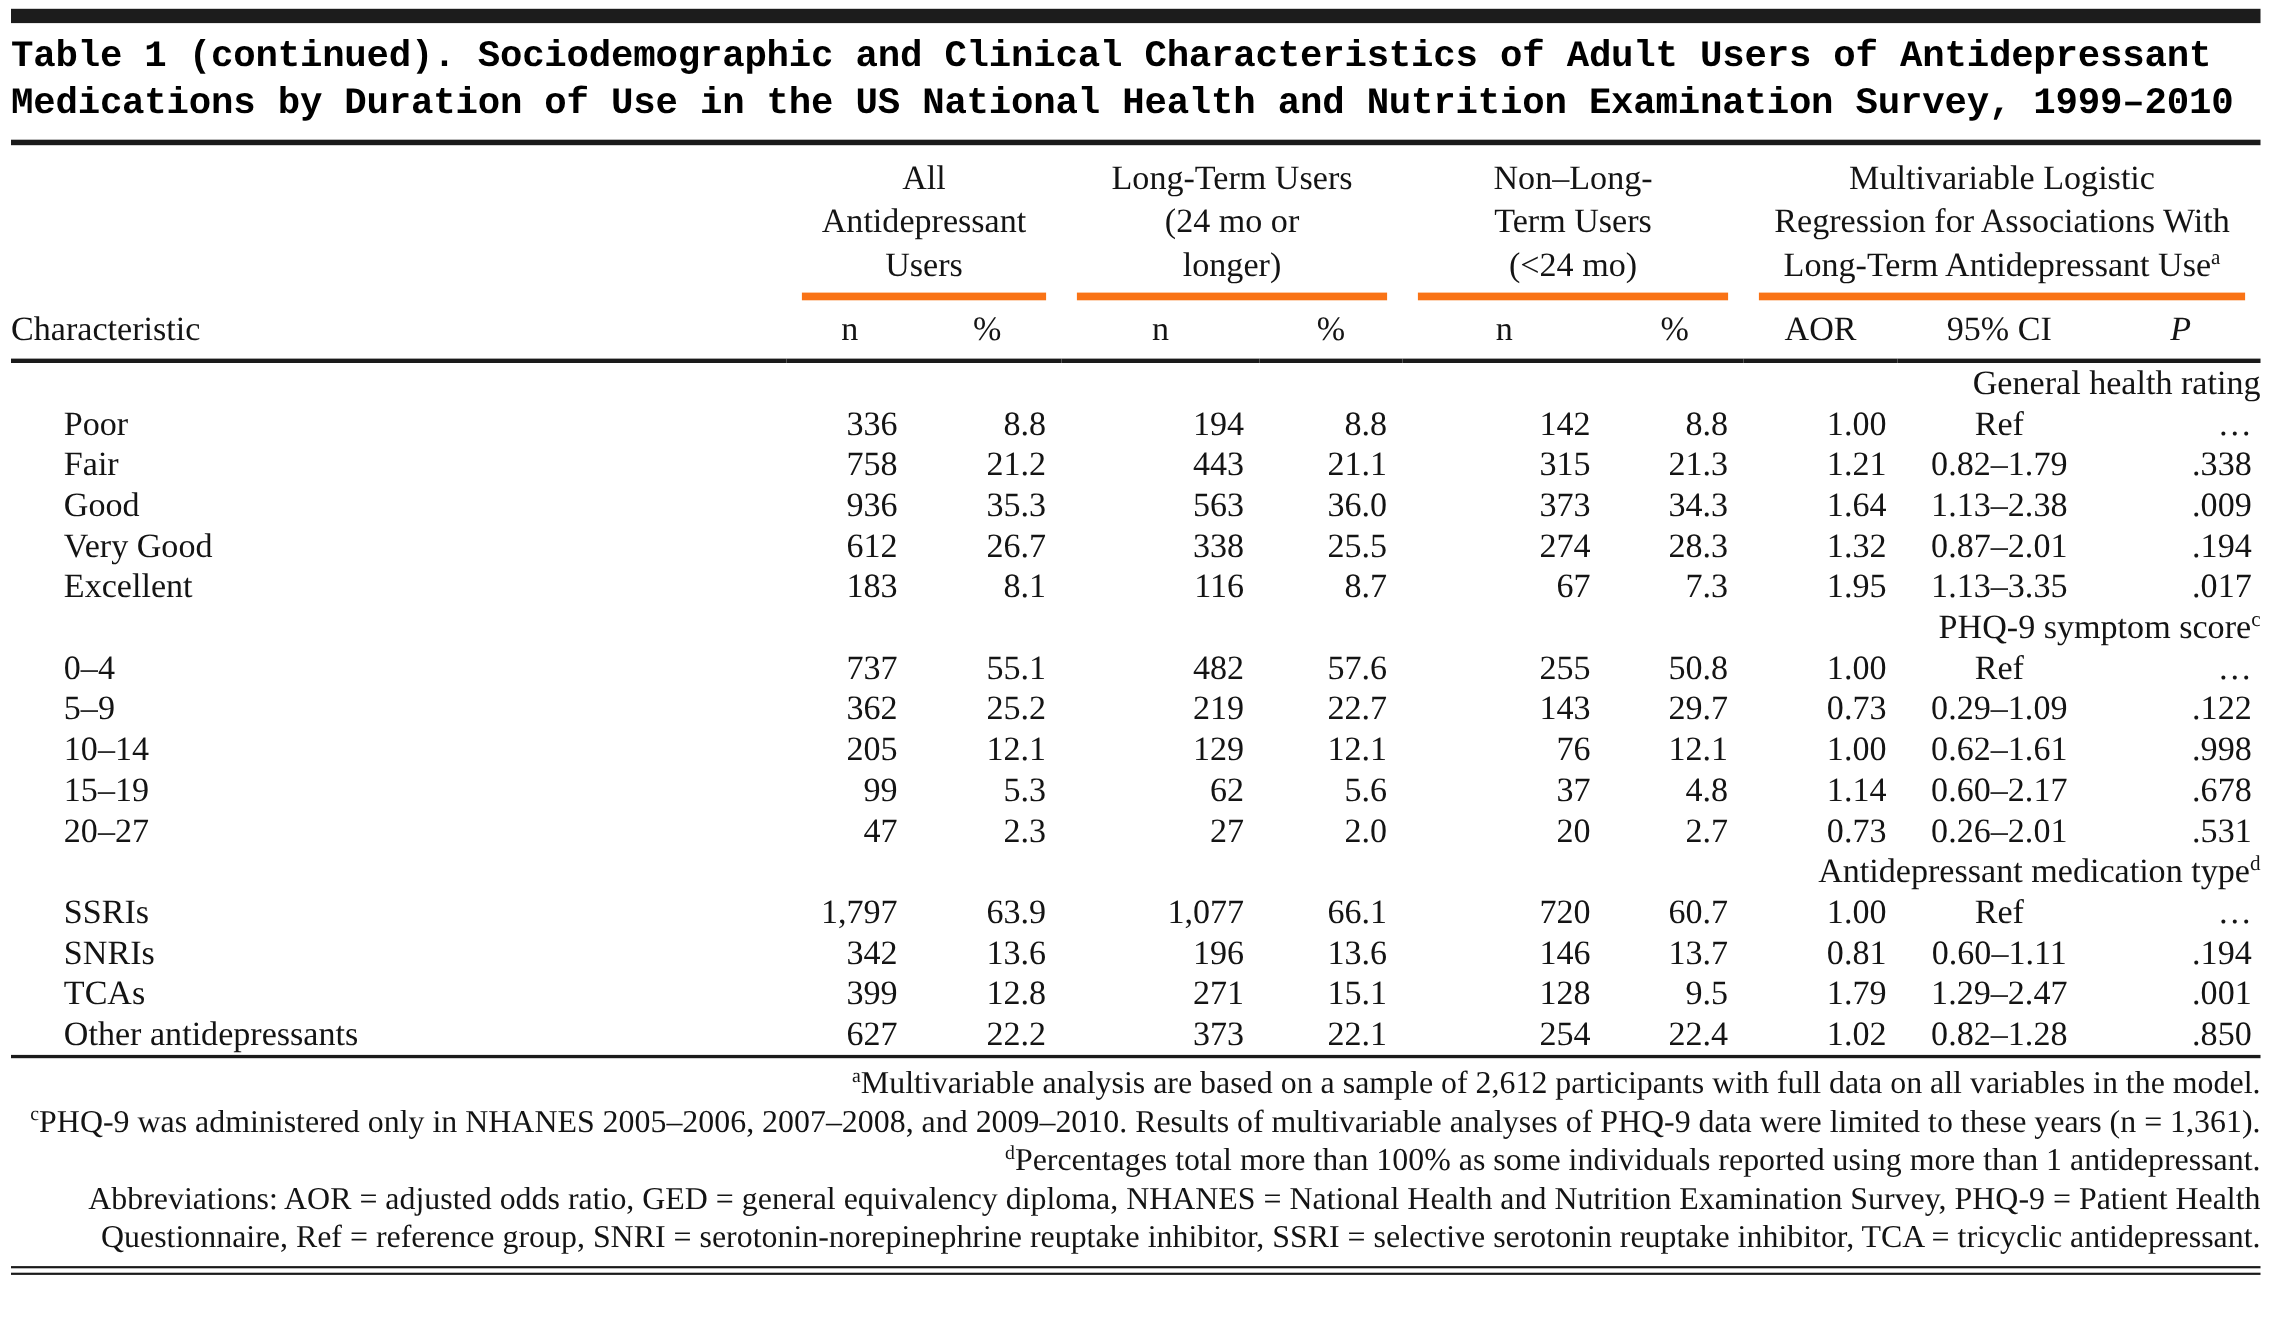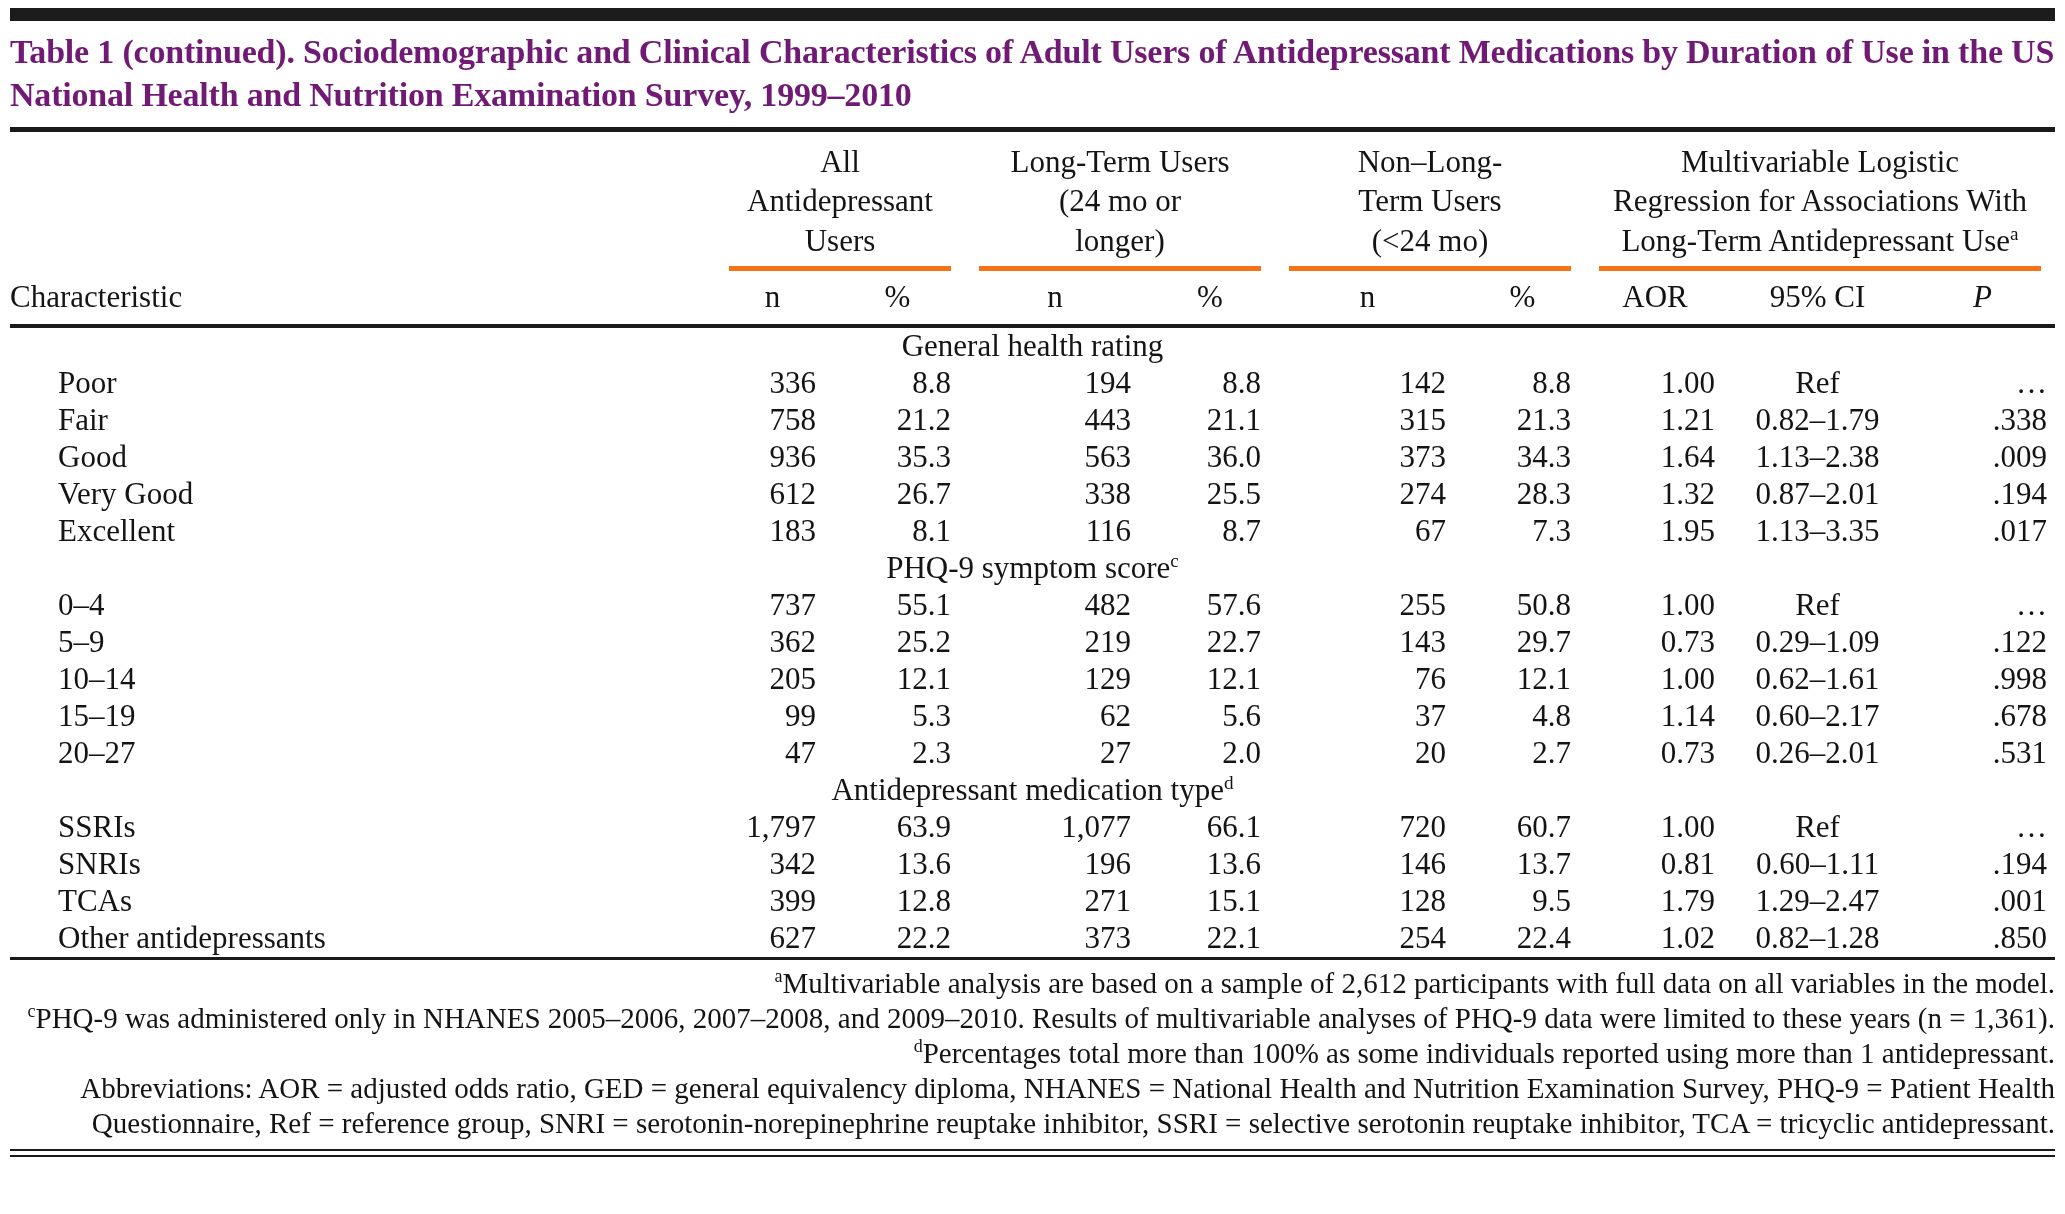--- a/index.html
+++ b/index.html
@@ -15,25 +15,25 @@
     background: #ffffff;
     color: #141414;
     font-family: "Liberation Serif", serif;
     overflow: hidden;
   }
   .top-bar {
     height: 13px;
     background: #1c1c1c;
   }
   .table-title {
-    font-family: Liberation Serif, serif;
+    font-family: Liberation Mono, monospace;
     font-weight: bold;
     font-size: 34px;
     line-height: 1.26;
-    color: #701a75;
+    color: #000000;
     margin: 10px 0 10px 0;
     letter-spacing: -0.2px;
   }
   .title-rule {
     height: 5px;
     background: #1a1a1a;
     margin-bottom: 10px;
   }
   table.data-table {
     border-collapse: collapse;
@@ -43,21 +43,21 @@
     color: #141414;
   }
   table.data-table th {
     font-weight: normal;
   }
   th.group-th {
     vertical-align: bottom;
     padding: 0 14px 0 14px;
   }
   th.group-th .spanner {
-    border-bottom: 5px solid #f97316;
+    border-bottom: 7px solid #f97316;
     padding-bottom: 5px;
     white-space: pre-line;
     text-align: center;
     line-height: 1.28;
   }
   th.characteristic-th {
     text-align: left;
     vertical-align: bottom;
     padding: 0 0 9px 0;
     border-bottom: 4px solid #1a1a1a;
@@ -67,21 +67,21 @@
     padding: 8px 0 9px 0;
     text-align: center;
   }
   tr.sub-row th.p-col { font-style: italic; }
   tbody td {
     height: 37px;
     padding: 0;
     vertical-align: middle;
   }
   td.section-label {
-    text-align: center;
+    text-align: right;
   }
   td.label { padding-left: 48px; text-align: left; }
   td.num { text-align: right; padding-right: 14px; }
   td.aor { text-align: right; padding-right: 10px; }
   td.ci  { text-align: center; margin-top: 12px; }
   td.p   { text-align: right; padding-right: 8px; }
   sup {
     font-size: 0.62em;
     line-height: 0;
   }

